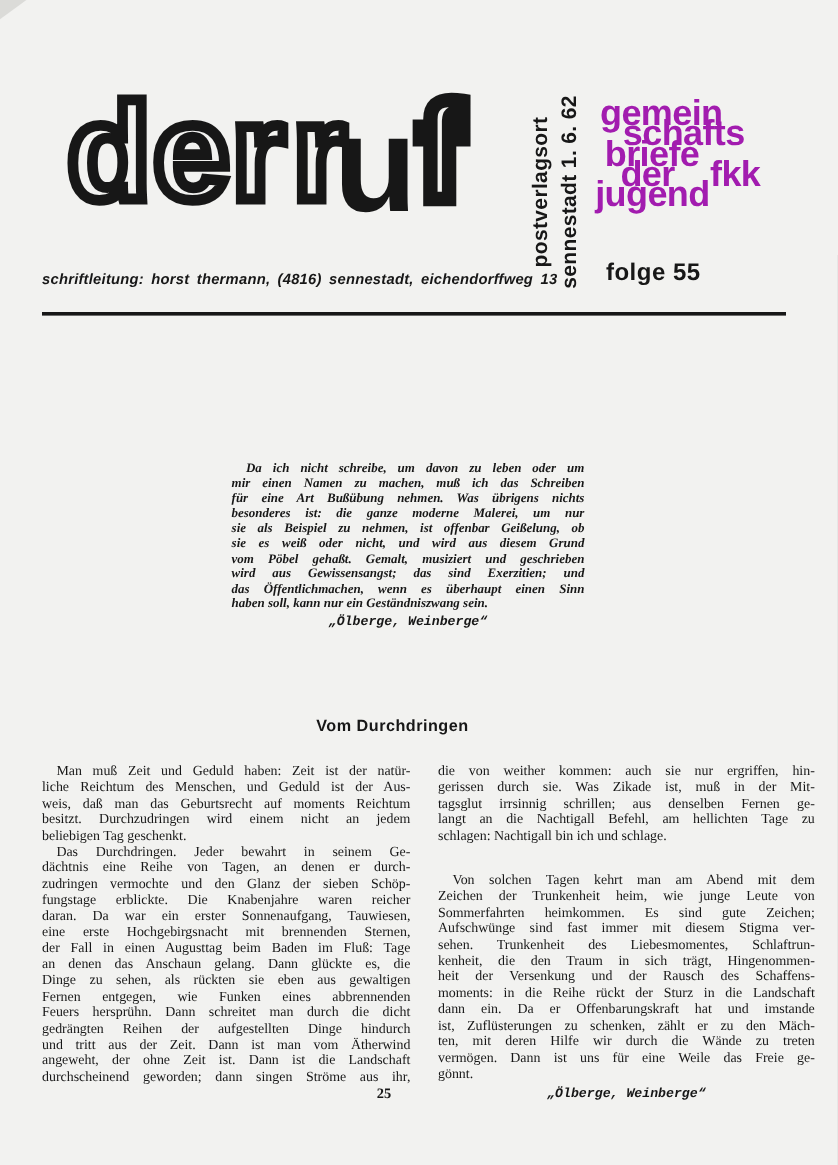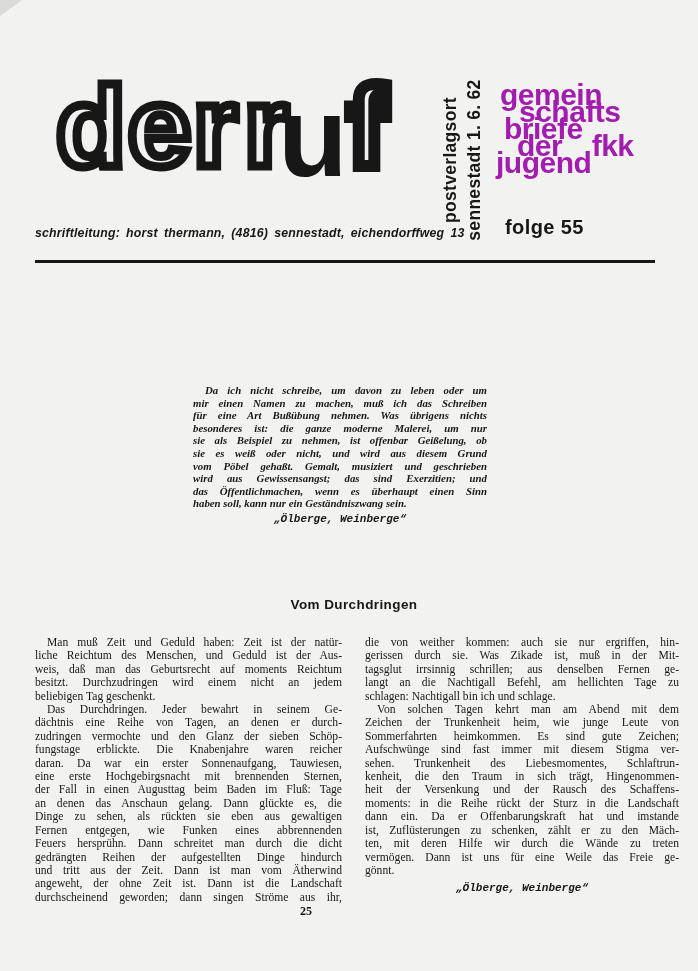--- a/index.html
+++ b/index.html
@@ -53,45 +53,45 @@
   
   .epigraph{
     position:absolute;left:193px;top:384px;width:294px;
     font-family:"Liberation Serif", serif;
     font-style:italic;font-weight:bold;
     font-size:10.8px;line-height:12.6px;
   }
   .epigraph .attr{margin-top:3px;}
   
   .heading{
-    position:absolute;left:49px;top:597px;width:610px;
+    position:absolute;left:22px;top:597px;width:610px;
     text-align:center;
     font-family:"Liberation Sans", sans-serif;
     font-weight:bold;font-size:13.5px;letter-spacing:.4px;
   }
   .col{
     position:absolute;top:636px;
     font-family:"Liberation Serif", serif;
     font-size:11.6px;line-height:13.4px;
   }
   .col-left{left:35px;width:307px;}
   .col-right{left:365px;width:314px;}
-  .para.gap{margin-top:0;}
+  .para.gap{margin-top:24px;}
   .jline{text-align:justify;text-align-last:justify;white-space:normal;}
   .jline.nojust{text-align-last:left;}
   .jline.indent{text-indent:12px;}
   .attr{
     text-align:center;
     font-family:Liberation Mono, monospace;
     font-style:italic;font-weight:bold;font-size:11px;
   }
   .col .attr{margin-top:5px;}
   .page-number{
     position:absolute;left:300px;top:904px;width:40px;
-    text-align:left;font-weight:bold;font-size:12px;
+    text-align:center;font-weight:bold;font-size:12px;
     font-family:"Liberation Serif", serif;
   }
   .logo-svg text{font-family:"Liberation Sans", sans-serif;font-weight:bold;}
 </style>
 </head>
 <body>
 
 <div class="page">
 
   <div class="corner-shade"></div>

